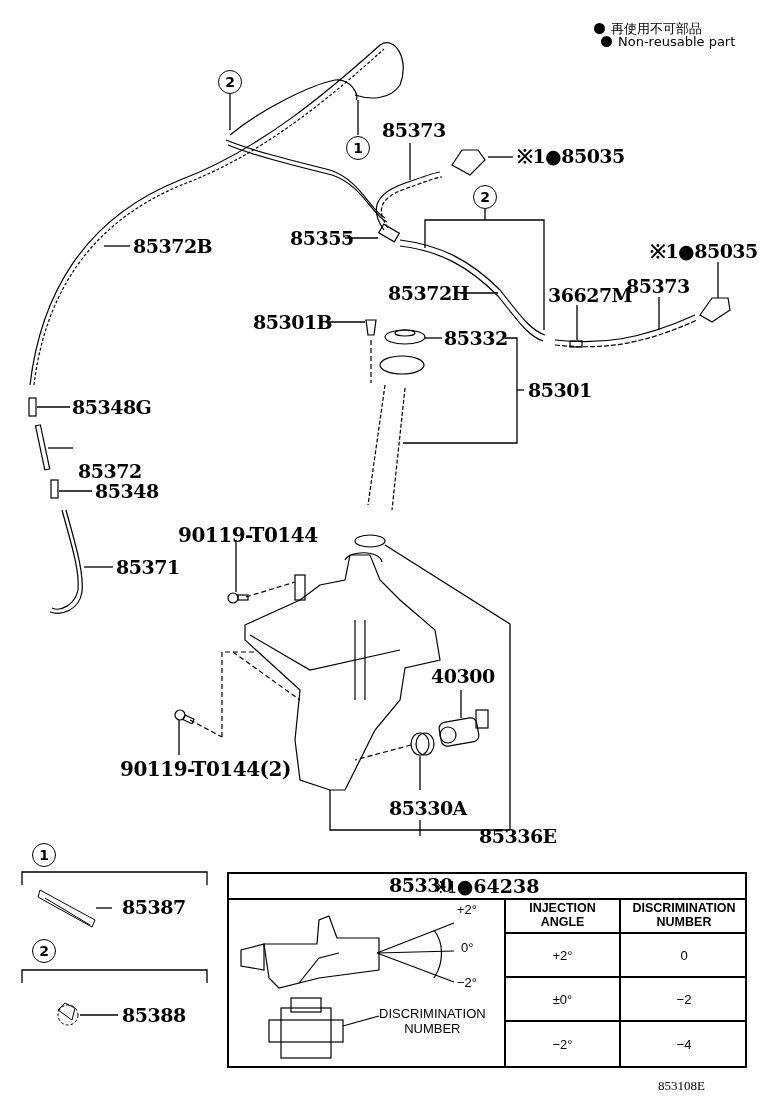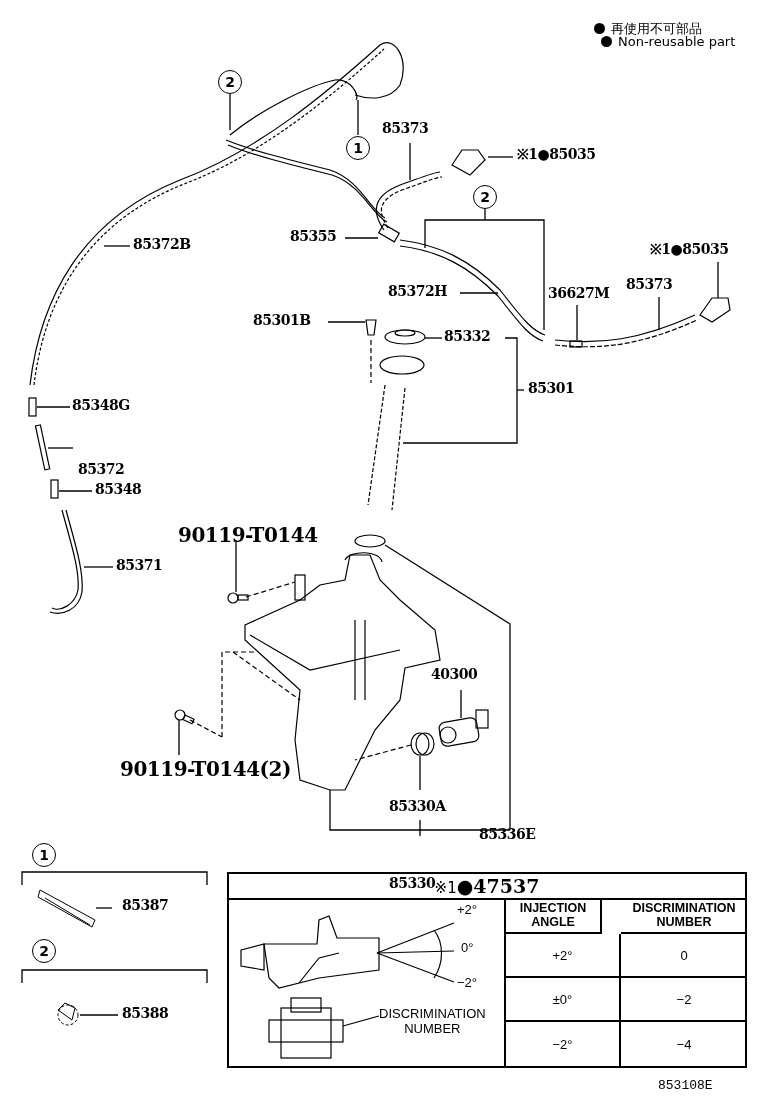--- a/index.html
+++ b/index.html
@@ -1,40 +1,40 @@
 <!DOCTYPE html>
 <html><head>
 <meta charset="utf-8">
 <style>
   html, body { margin:0; padding:0; background:#ffffff; }
   body { width:760px; height:1112px; position:relative; overflow:hidden;
          font-family:"DejaVu Sans", sans-serif; color:#000; }
   .lbl { position:absolute; font-family:"DejaVu Serif", serif; font-weight:bold;
-         font-size:14px; letter-spacing:-0.5px; line-height:1; white-space:nowrap; }
+         font-size:19px; letter-spacing:-0.5px; line-height:1; white-space:nowrap; }
   .lbl-sm { font-size:20px; }
   .legend { position:absolute; left:594px; font-size:13px; line-height:1; white-space:nowrap; }
   .legend .dot { display:inline-block; width:11px; height:11px; border-radius:50%;
                  background:#000; vertical-align:-1px; margin-right:6px; }
   .circ { position:absolute; width:22px; height:22px; border:1.5px solid #000; border-radius:50%;
           font-family:"DejaVu Sans", sans-serif; font-size:14px; font-weight:bold;
           text-align:center; line-height:22px; background:#fff; }
   svg.art { position:absolute; left:0; top:0; }
   .table-wrap { position:absolute; left:227px; top:872px; width:520px; height:196px;
                 border:2px solid #000; box-sizing:border-box; }
   .table-title { position:absolute; left:0; top:0; width:100%; height:24px; border-bottom:2px solid #000;
                  text-align:center; line-height:24px; font-family:"DejaVu Serif", serif;
                  font-weight:bold; font-size:19px; }
   .table-title .mark { font-family:"DejaVu Sans", sans-serif; font-weight:normal; font-size:15px; }
   .grid { position:absolute; left:275px; top:24px; width:241px; height:168px;
           border-left:2px solid #000; }
   .cell { position:absolute; box-sizing:border-box; text-align:center; display:flex;
           align-items:center; justify-content:center; font-family:"Liberation Sans", sans-serif;
           font-size:13px; }
   .hdr { font-weight:bold; font-size:12.5px; line-height:14px; }
-  .code { position:absolute; left:658px; top:1078px; font-family:Liberation Mono, monospace;
+  .code { position:absolute; left:658px; top:1078px; font-family:Liberation Serif, serif;
           font-size:13px; }
   .disc-lbl { position:absolute; font-family:"Liberation Sans", sans-serif; font-size:13px;
               text-align:center; line-height:15px; }
   .ang { position:absolute; font-family:"Liberation Sans", sans-serif; font-size:13px; }
 </style>
 </head>
 <body>
 
 <svg class="art" width="760" height="1112" viewBox="0 0 760 1112">
   <g fill="none" stroke="#000" stroke-width="1.2">
@@ -214,21 +214,21 @@
 <div class="lbl" style="left:479px;top:799px;margin-top:28px;">85336E</div>
 <div class="lbl" style="left:389px;top:840px;margin-top:36px;">85330</div>
 
 <div class="circ" style="left:32px;top:843px;">1</div>
 <div class="lbl" style="left:114px;top:898px;margin-left:8px;">85387</div>
 <div class="circ" style="left:32px;top:939px;">2</div>
 <div class="lbl" style="left:122px;top:1006px;">85388</div>
 
 <div class="table-wrap">
   <div class="table-title">
-    <span class="mark">※1</span><span>●47537</span>
+    <span class="mark">※1</span><span>●64238</span>
   </div>
   <svg style="position:absolute;left:0;top:24px;" width="275" height="170">
     <g fill="none" stroke="#000" stroke-width="1.2">
       <path d="M12 52 L 35 46 L 35 72 L 12 68 Z"></path>
       <path d="M35 46 L 88 46 L 90 22 L 100 18 L 108 40 L 150 40 L 150 72 L 90 80 L 50 90 L 40 80 Z"></path>
       <path d="M70 85 L 90 60 L 110 55"></path>
       <path d="M148 55 L 225 25"></path>
       <path d="M148 55 L 225 53"></path>
       <path d="M148 55 L 225 84"></path>
       <path d="M205 32 C 215 45, 215 65, 205 80"></path>
@@ -238,21 +238,21 @@
       <path d="M114 128 L 150 118"></path>
     </g>
   </svg>
   <div class="ang" style="left:228px;top:28px;">+2°</div>
   <div class="ang" style="left:232px;top:66px;">0°</div>
   <div class="ang" style="left:228px;top:101px;">−2°</div>
   <div class="disc-lbl" style="left:150px;top:132px;white-space:pre;">DISCRIMINATION
 NUMBER</div>
 
   <div class="grid">
-    <div class="cell hdr" style="left:0;top:0;width:96px;height:36px;border-bottom:2px solid #000;border-right:2px solid #000;white-space:pre;">INJECTION
+    <div class="cell hdr" style="left:0;top:0;width:115px;height:36px;border-bottom:2px solid #000;border-right:2px solid #000;white-space:pre;">INJECTION
 ANGLE</div>
     <div class="cell hdr" style="left:115px;top:0;width:126px;height:36px;border-bottom:2px solid #000;white-space:pre;">DISCRIMINATION
 NUMBER</div>
 
     <div class="cell" style="left:0;top:36px;width:115px;height:44px;border-bottom:2px solid #000;border-right:2px solid #000;">+2°</div>
     <div class="cell" style="left:115px;top:36px;width:126px;height:44px;border-bottom:2px solid #000;">0</div>
 
     <div class="cell" style="left:0;top:80px;width:115px;height:44px;border-bottom:2px solid #000;border-right:2px solid #000;">±0°</div>
     <div class="cell" style="left:115px;top:80px;width:126px;height:44px;border-bottom:2px solid #000;">−2</div>
 

